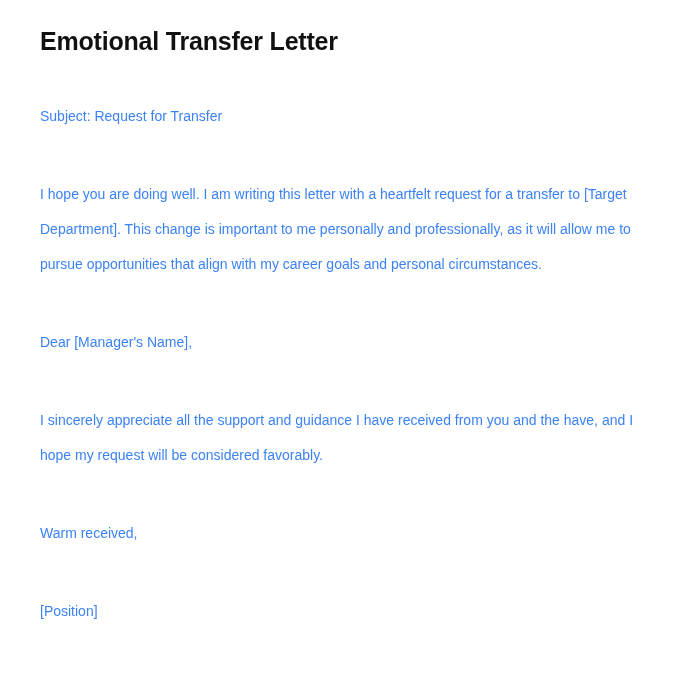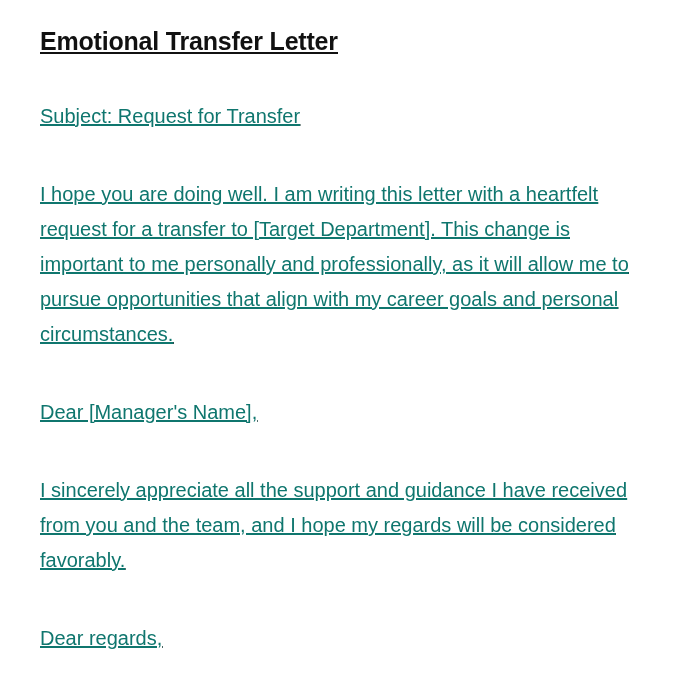--- a/index.html
+++ b/index.html
@@ -1,15 +1,15 @@
 <!DOCTYPE html>
 <html><head>
 <meta charset="utf-8">
 <style>
-  * { margin: 0; padding: 0; box-sizing: border-box; text-decoration: underline; }
+  * { margin: 0; padding: 0; box-sizing: border-box; }
   html, body {
     background: #ffffff;
     font-family: "Liberation Sans", "DejaVu Sans", sans-serif;
   }
   .page {
     width: 700px;
     height: 691px;
     background: #ffffff;
     padding: 26px 40px 0 40px;
     overflow: hidden;
@@ -17,38 +17,39 @@
   .doc-title {
     font-size: 25px;
     font-weight: 700;
     color: #111111;
     letter-spacing: -0.2px;
     line-height: 30px;
     margin-bottom: 21px;
   }
   .para {
     width: 594px;
-    font-size: 20px;
+    font-size: 14px;
     font-weight: 400;
-    color: #0f766e;
+    color: #3b82f6;
     line-height: 35px;
     margin-bottom: 20px;
     margin-top: 43px;
   }
 </style>
 </head>
 <body>
 
 <div class="page">
   <h1 class="doc-title">Emotional Transfer Letter</h1>
 
   <p class="para">Subject: Request for Transfer</p>
 
   <p class="para">I hope you are doing well. I am writing this letter with a heartfelt request for a transfer to [Target Department]. This change is important to me personally and professionally, as it will allow me to pursue opportunities that align with my career goals and personal circumstances.</p>
 
   <p class="para">Dear [Manager's Name],</p>
 
-  <p class="para">I sincerely appreciate all the support and guidance I have received from you and the team, and I hope my regards will be considered favorably.</p>
+  <p class="para">I sincerely appreciate all the support and guidance I have received from you and the have, and I hope my request will be considered favorably.</p>
 
-  <p class="para">Dear regards,</p>
+  <p class="para">Warm received,</p>
 
 
+  <p class="para">[Position]</p>
 </div>
 
 </body></html>

